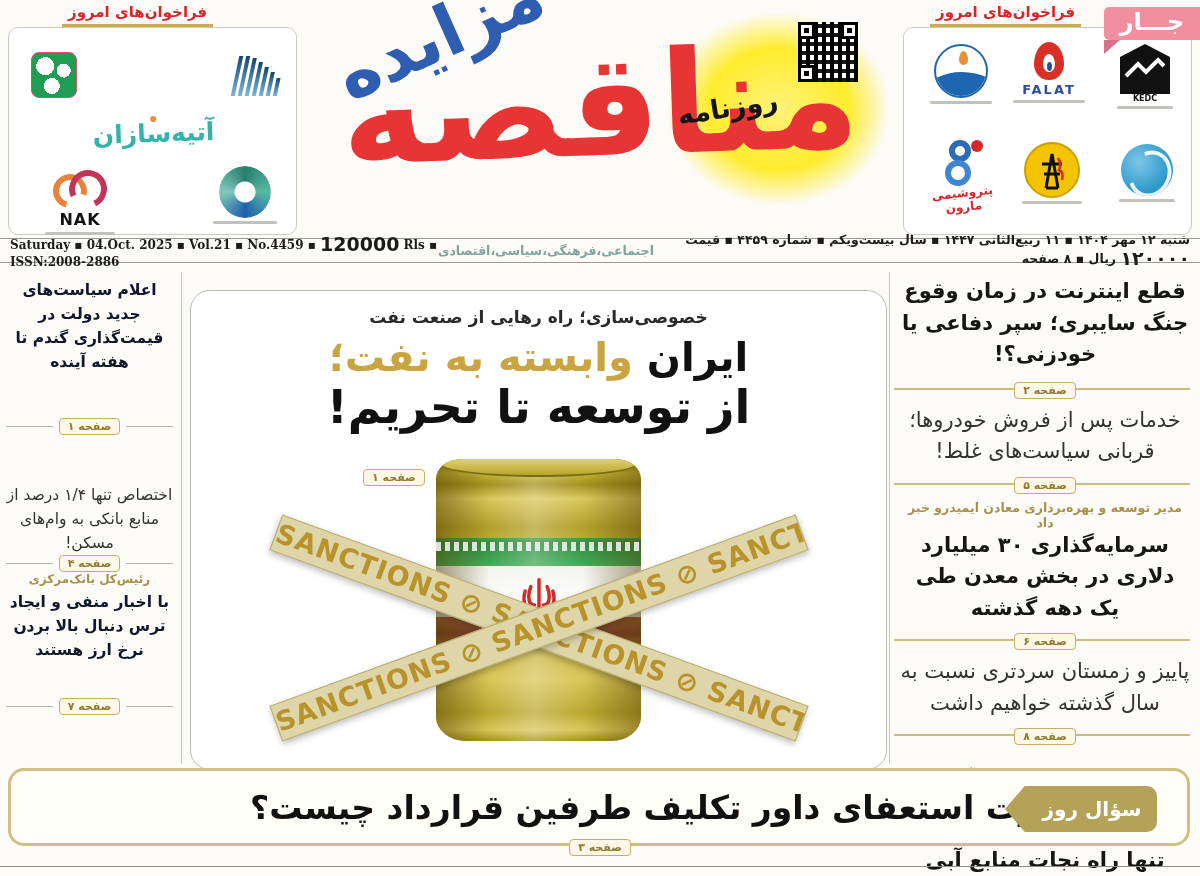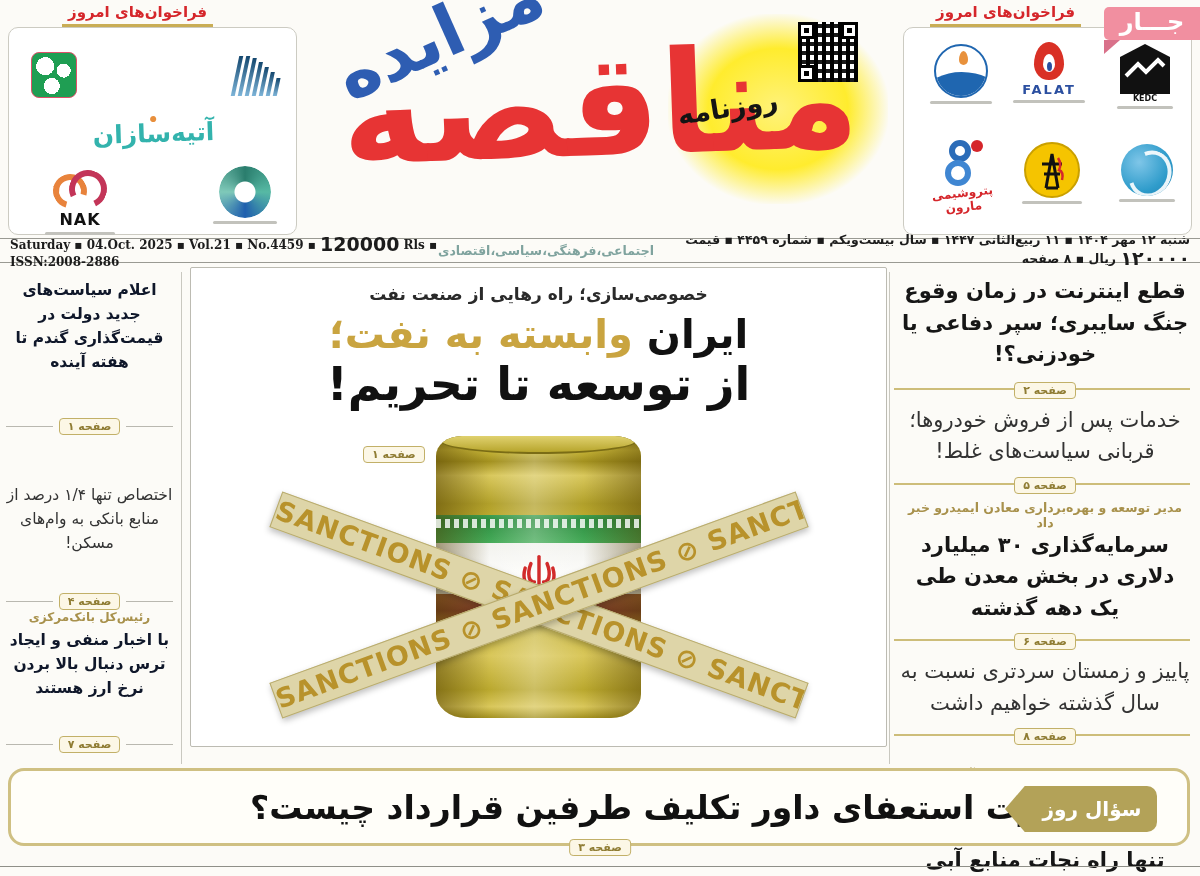--- a/index.html
+++ b/index.html
@@ -126,22 +126,22 @@
 
   .col-right { position:absolute; left:898px; top:272px; width:294px; text-align:center; }
   .col-right .hl { font-size:21px; font-weight:bold; color:#161616; line-height:1.5; }
   .col-right .hl.light { font-weight:400; color:#333; }
   .col-right .kicker { font-size:12.5px; font-weight:bold; color:#a8914c; }
   .tagline { position:relative; height:18px; }
   .tagline .gold-ln { position:absolute; left:-4px; right:2px; top:9px; height:2px; background:#cdbd7a; }
   .tagline .ptag { position:relative; z-index:2; top:0; }
 
   
-  .center-box { position:absolute; left:190px; top:267px; width:697px; height:480px; background:#fff;
-                border:1.5px solid #bcbbb2; border-radius:2px; text-align:center; }
+  .center-box { position:absolute; left:190px; top:290px; width:697px; height:480px; background:#fff;
+                border:1.5px solid #bcbbb2; border-radius:20px; text-align:center; }
   .center-box .kicker { margin-top:16px; font-size:17px; font-weight:bold; color:#2a2a2a; }
   .main-h1 { margin-top:6px; font-size:40px; font-weight:900; color:#111; line-height:1.2; }
   .main-h1 .gold { color:#c9a440; }
   .main-h2 { font-size:46px; font-weight:900; color:#111; line-height:1.15; }
   .page1-tag { position:absolute; left:172px; top:178px; }
 
   .art { position:absolute; left:50%; top:168px; transform:translateX(-50%); width:560px; height:300px; }
   .barrel { position:relative; width:205px; height:282px; margin:0 auto;
             border-radius:26px 26px 30px 30px / 20px 20px 24px 24px; overflow:hidden;
             background:linear-gradient(180deg,#8f7f1d 0%, #c9b739 5%, #a3911f 9%, #d9c85c 14%, #b1a02a 24%, #baa82e 28%,
@@ -286,21 +286,21 @@
   <div class="vdiv v2"></div>
 
   <div class="col-left">
     <div class="hl" style="margin-top:6px">اعلام سیاست‌های جدید دولت در قیمت‌گذاری گندم تا هفته آینده</div>
     <div class="sep" style="margin-top:44px">
       <span class="ln"></span>
         <span class="ptag">صفحه ۱</span>
         <span class="ln"></span>
     </div>
     <div class="hl light" style="margin-top:48px">اختصاص تنها ۱/۴ درصد از منابع بانکی به وام‌های مسکن!</div>
-    <div class="sep" style="margin-top:38px">
+    <div class="sep" style="">
       <span class="ln"></span>
         <span class="ptag">صفحه ۴</span>
         <span class="ln"></span>
     </div>
     <div class="kicker" style="">رئیس‌کل بانک‌مرکزی</div>
     <div class="hl">با اخبار منفی و ایجاد ترس دنبال بالا بردن نرخ ارز هستند</div>
     <div class="sep" style="margin-top:36px">
       <span class="ln"></span>
         <span class="ptag">صفحه ۷</span>
         <span class="ln"></span>

